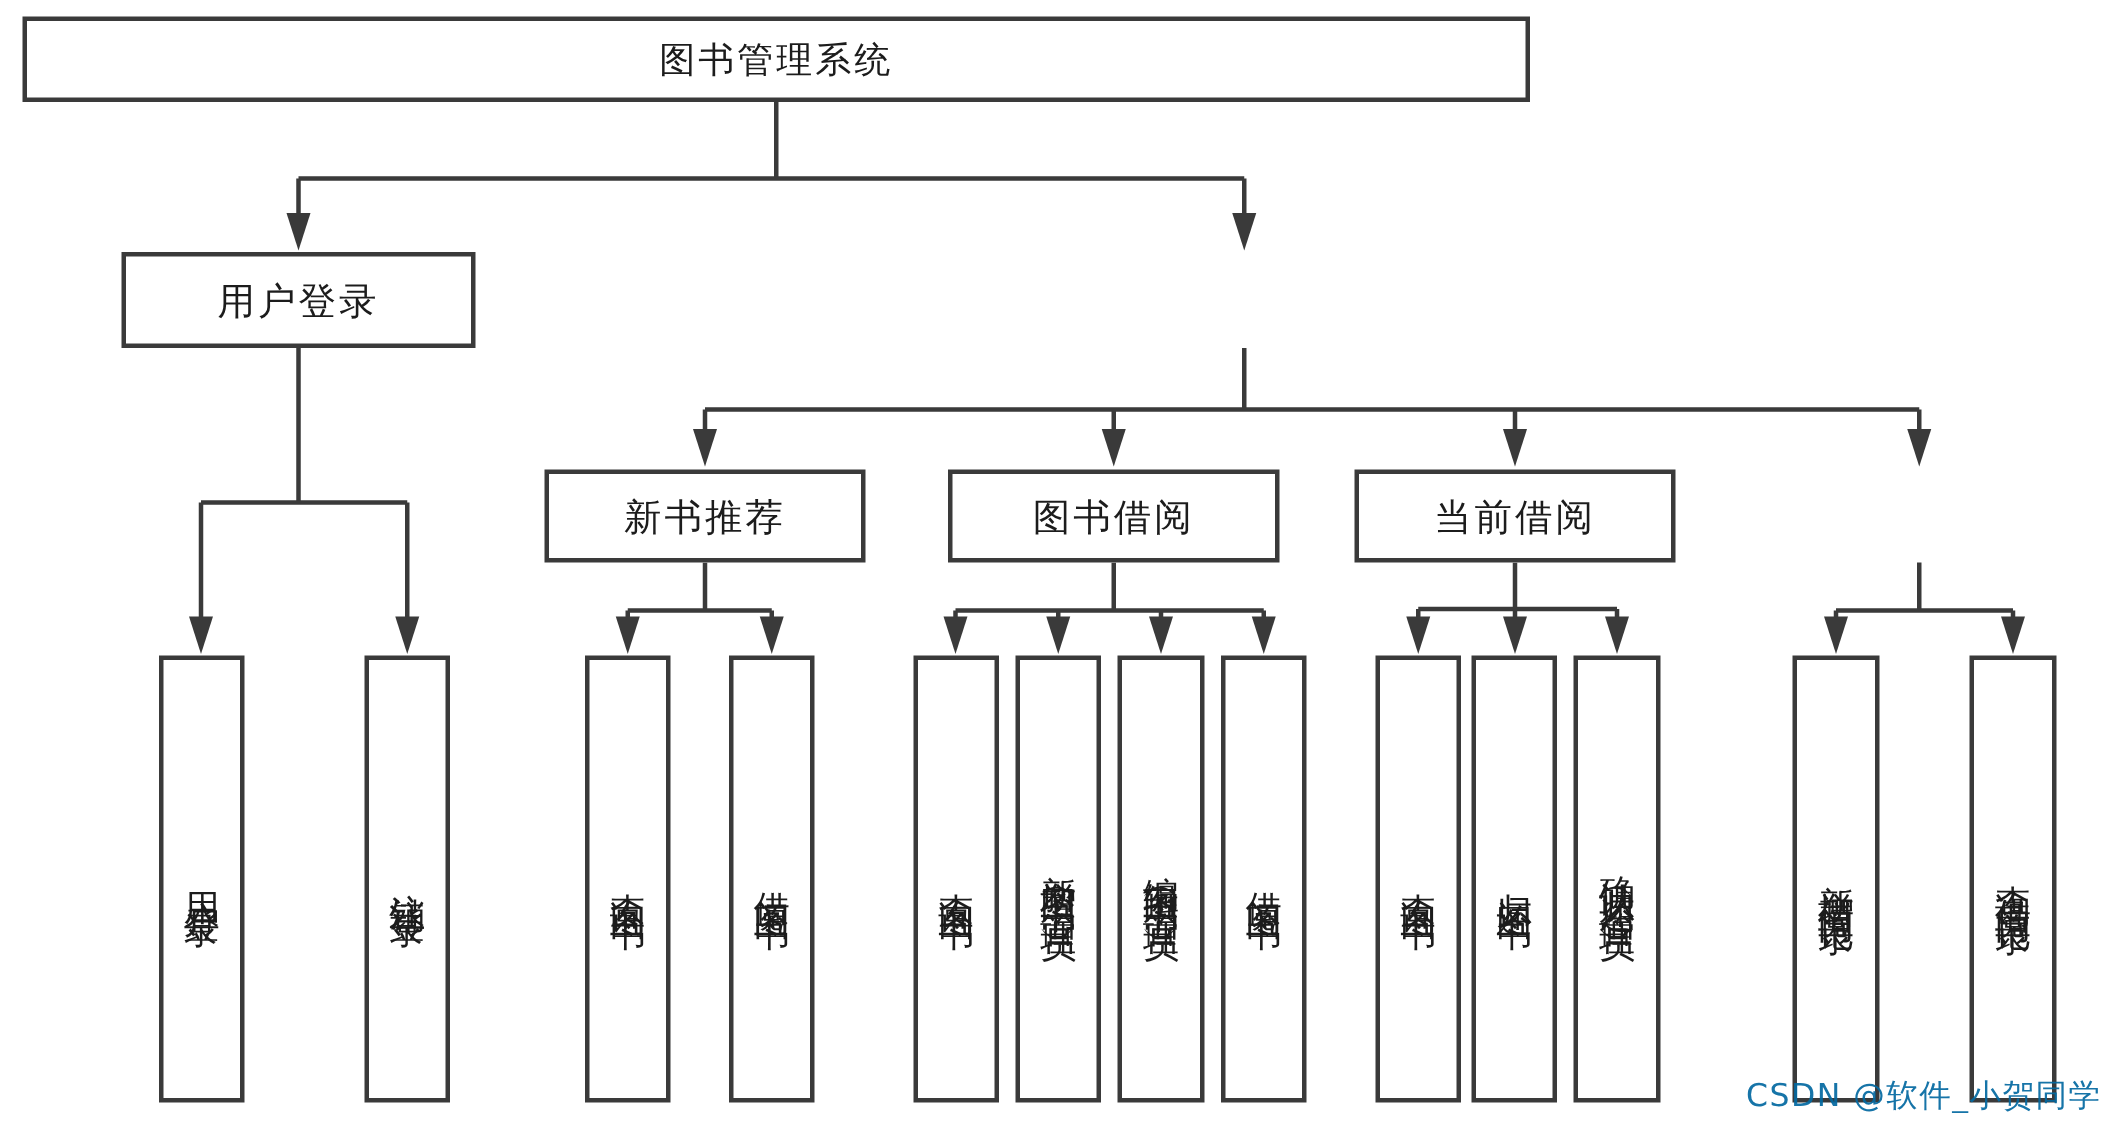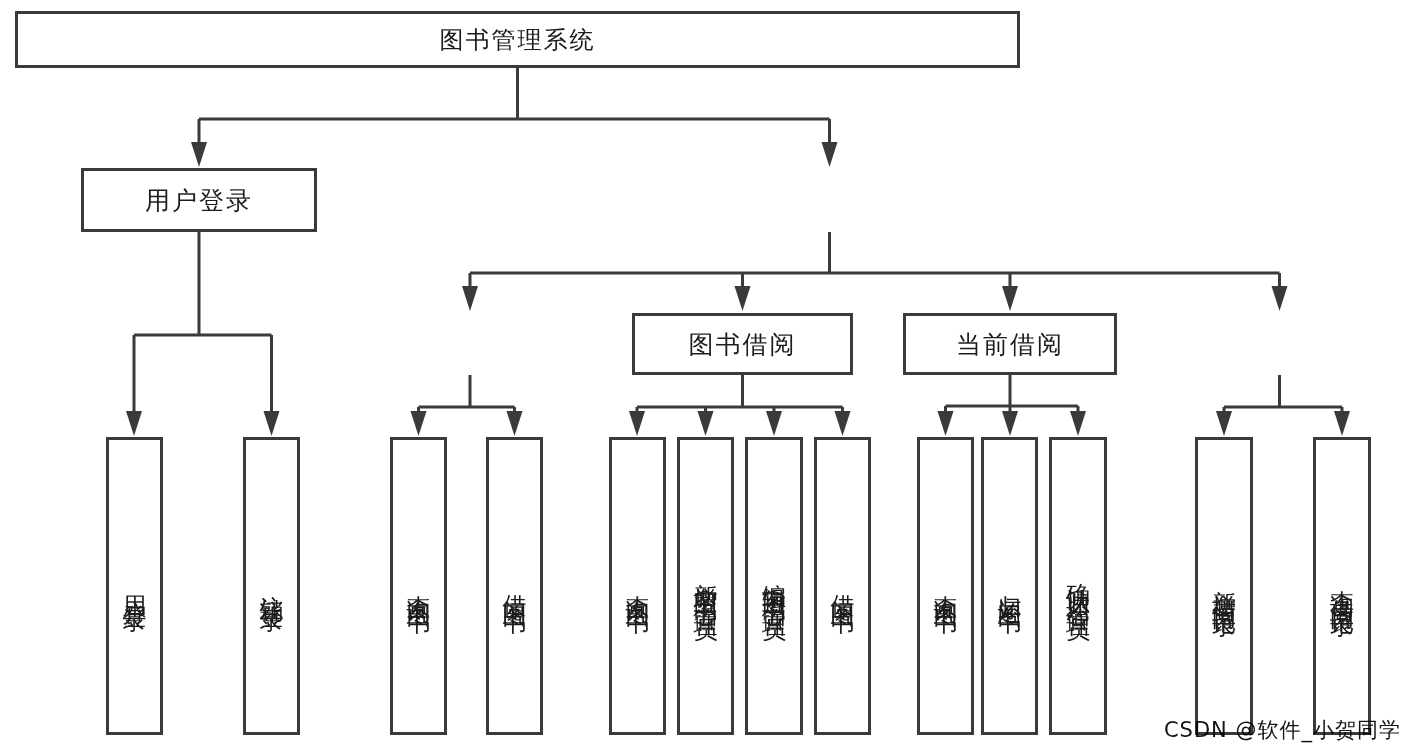--- a/index.html
+++ b/index.html
@@ -23,21 +23,21 @@
   .n-bor  { left:632px;  width:221px; }
   .n-cur  { left:903px;  width:214px; }
   .n-log  { left:1172px; width:215px; }
   .leaf   { top:437px; height:298px; z-index:2; }
   .vtext {
     writing-mode:vertical-lr; text-orientation:mixed;
     font-size:24px; letter-spacing:5px; line-height:1; white-space:nowrap;
   }
   .watermark {
     position:absolute; right:4px; top:716px; z-index:3;
-    font-size:21px; color:#000000; opacity:0.92; letter-spacing:1px;
+    font-size:21px; color:#0369a1; opacity:0.92; letter-spacing:1px;
   }
 </style>
 </head>
 <body>
 
 <div class="stage">
 
   <svg class="wires" viewBox="0 0 1405 747" xmlns="http://www.w3.org/2000/svg">
     <g stroke="#3a3a3a" stroke-width="3" fill="none">
 
@@ -79,20 +79,23 @@
   </svg>
 
   <div class="node root hnode">
     <span>图书管理系统</span>
   </div>
 
   <div class="node n-user hnode">
     <span>用户登录</span>
   </div>
 
+  <div class="node lvl3 n-rec hnode">
+    <span>新书推荐</span>
+  </div>
   <div class="node lvl3 n-cur hnode">
     <span>当前借阅</span>
   </div>
   <div class="node lvl3 n-bor hnode">
     <span>图书借阅</span>
   </div>
 
   <div class="node leaf" style="left:106px;width:57px;">
     <span class="vtext">用户登录</span>
   </div>

